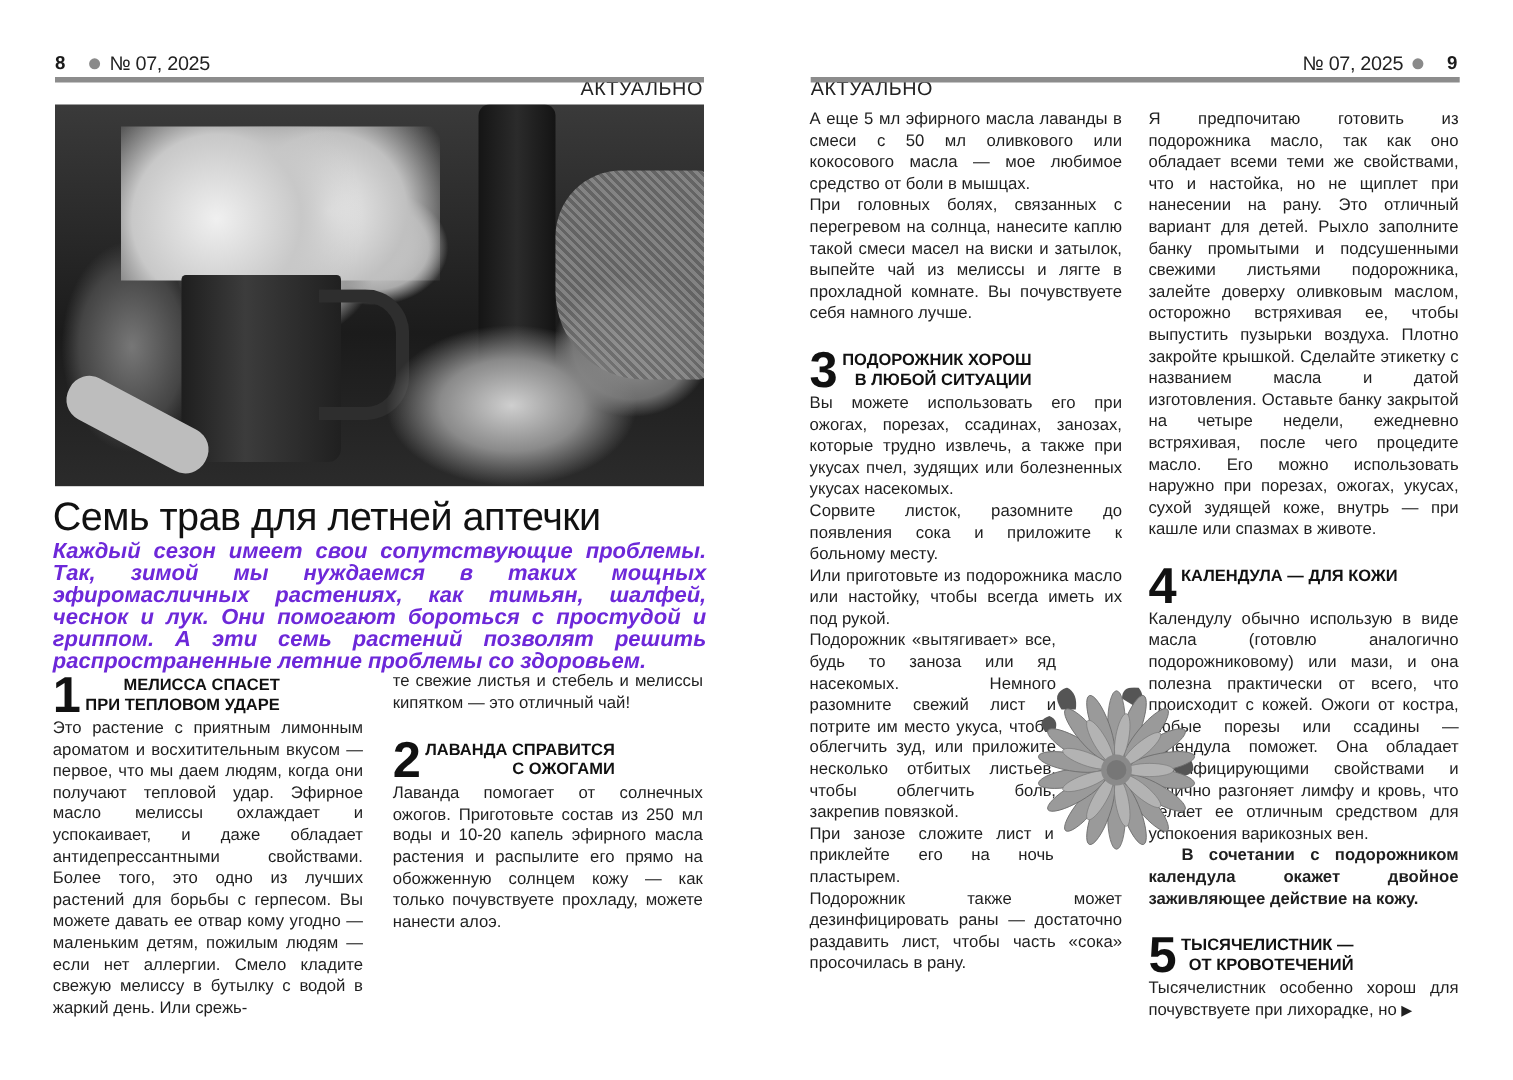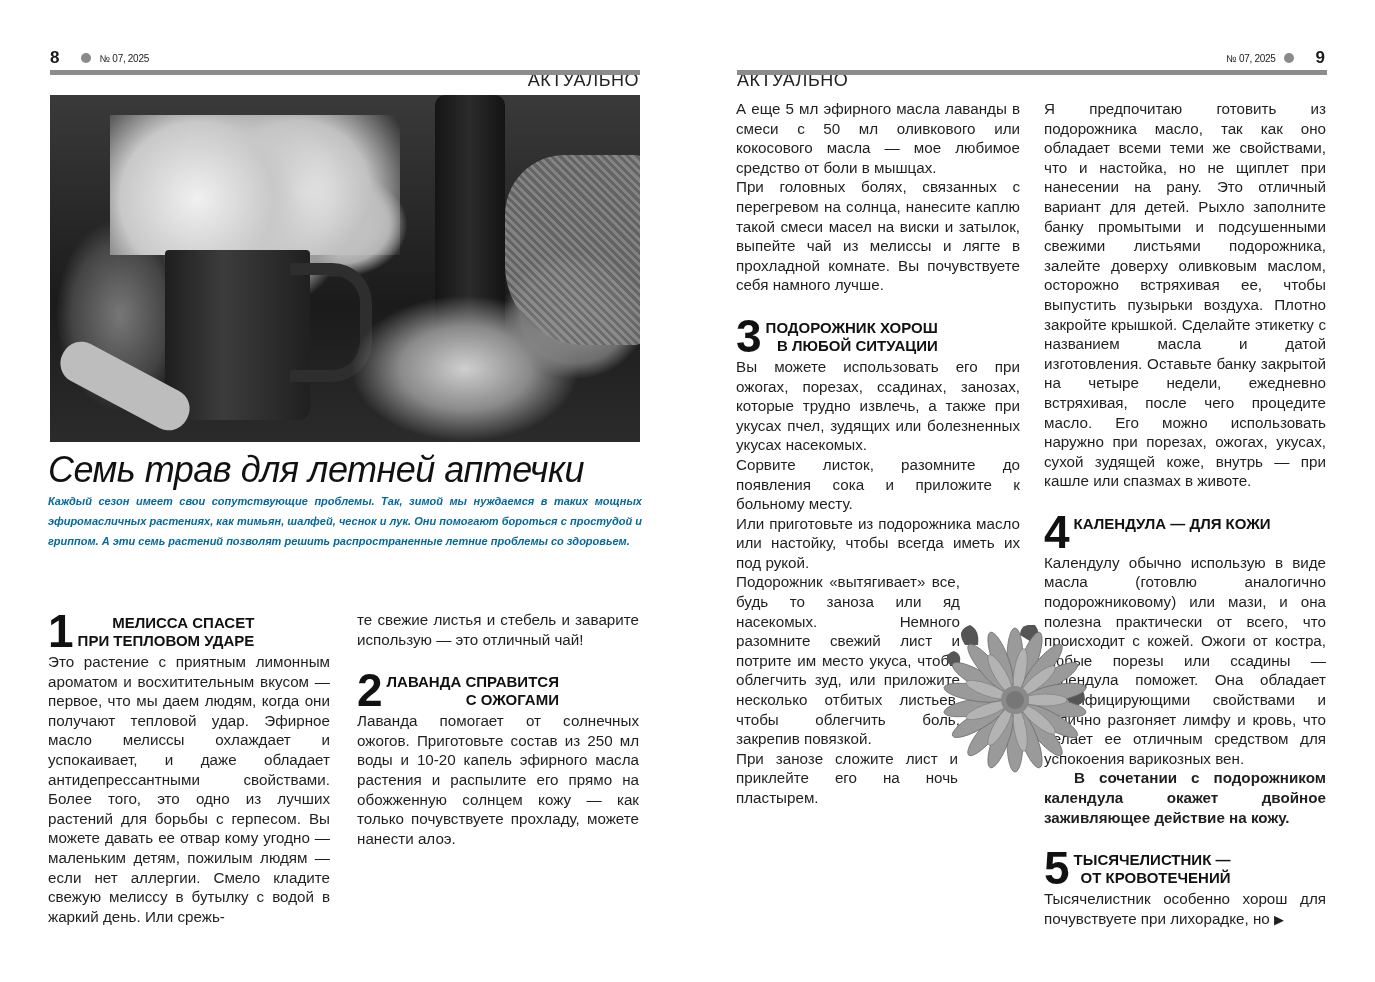--- a/index.html
+++ b/index.html
@@ -3,39 +3,39 @@
 <meta charset="utf-8">
 <style>
   html,body{margin:0;padding:0;background:#fff;}
   body{width:1375px;height:982px;position:relative;overflow:hidden;font-family:"Liberation Sans","DejaVu Sans",sans-serif;color:#1a1a1a;}
   .page{position:absolute;top:0;height:982px;}
   .page-left{left:0;width:687px;}
   .page-right{left:687px;width:688px;}
   .hdr{position:absolute;top:46px;height:24px;font-size:14px;display:flex;align-items:center;}
   .hdr .num{font-weight:bold;font-size:17px;}
   .hdr .dot{display:inline-block;width:10px;height:10px;border-radius:50%;background:#8a8a8a;}
-  .hdr .issue{font-size:10px;color:#222;letter-spacing:-0.3px;}
+  .hdr .issue{font-size:18px;color:#222;letter-spacing:-0.3px;}
   .hdr .section{font-size:18px;letter-spacing:0.5px;color:#222;margin-top:44px;}
   .rule{position:absolute;top:70px;height:5px;background:#8c8c8c;}
   .photo{position:absolute;left:50px;top:95px;width:590px;height:347px;overflow:hidden;
     background:
       radial-gradient(ellipse 120px 90px at 200px 150px, #dedede 0%, #9a9a9a 55%, transparent 75%),
       radial-gradient(ellipse 90px 70px at 290px 130px, #e8e8e8 0%, #aaa 55%, transparent 75%),
       radial-gradient(ellipse 80px 120px at 70px 220px, #777 0%, #444 60%, transparent 80%),
       radial-gradient(ellipse 90px 80px at 525px 220px, #9c9c9c 0%, #6d6d6d 60%, transparent 80%),
       linear-gradient(180deg,#3a3a3a 0%,#1b1b1b 60%,#2b2b2b 100%);}
   .photo .mug{position:absolute;left:115px;top:155px;width:145px;height:170px;background:linear-gradient(90deg,#1e1e1e,#3c3c3c 40%,#202020);border-radius:4px 4px 12px 12px;}
   .photo .handle{position:absolute;left:240px;top:168px;width:70px;height:95px;border:12px solid #2e2e2e;border-left:none;border-radius:0 40px 40px 0;}
   .photo .bottle{position:absolute;left:385px;top:0;width:70px;height:270px;background:linear-gradient(90deg,#151515,#2b2b2b 50%,#141414);border-radius:10px 10px 35px 35px;}
   .photo .sack{position:absolute;left:455px;top:60px;width:140px;height:190px;background:repeating-linear-gradient(45deg,#8d8d8d 0 3px,#6a6a6a 3px 6px);border-radius:60px 10px 10px 80px;opacity:.9;}
   .photo .scoop{position:absolute;left:5px;top:270px;width:140px;height:42px;background:#bdbdbd;border-radius:20px;transform:rotate(28deg);}
   .photo .flowers{position:absolute;left:60px;top:20px;width:290px;height:140px;background:radial-gradient(circle at 30% 60%,#f0f0f0 0%,#c8c8c8 35%,transparent 60%),radial-gradient(circle at 65% 55%,#efefef 0%,#c0c0c0 35%,transparent 60%);}
   .photo .leaves{position:absolute;left:300px;top:200px;width:230px;height:147px;background:radial-gradient(ellipse at 50% 50%,#cfcfcf 0%,#8a8a8a 40%,transparent 70%);}
   .title{position:absolute;left:48px;top:450px;font-size:36px;font-weight:normal;letter-spacing:-0.5px;color:#111;line-height:40px;}
-  .lead{position:absolute;left:48px;top:491px;width:594px;font-size:11px;line-height:20px;font-weight:bold;font-style:italic;color:#0369a1;text-align:justify;}
+  .lead{position:absolute;left:48px;top:491px;width:594px;font-size:20px;line-height:20px;font-weight:bold;font-style:italic;color:#6d28d9;text-align:justify;}
   .col{position:absolute;font-size:15.2px;line-height:19.6px;color:#1f1f1f;text-align:justify;}
   .col p{margin:0;}
   .sechead{display:flex;align-items:flex-start;margin:0 0 2px 0;}
   .bignum{font-size:46px;font-weight:bold;line-height:38px;margin-right:6px;letter-spacing:-2px;color:#111;}
   .sectitle{font-size:15px;font-weight:bold;line-height:18px;text-transform:uppercase;padding-top:2px;text-align:right;color:#111;}
   .gap{height:22px;}
   .flower{position:absolute;left:940px;top:625px;width:150px;height:150px;}
   .arrow{font-size:13px;}
 </style>
 </head>
@@ -55,36 +55,36 @@
   <div class="photo">
     <div class="flowers"></div>
     <div class="bottle"></div>
     <div class="sack"></div>
     <div class="mug"></div>
     <div class="handle"></div>
     <div class="leaves"></div>
     <div class="scoop"></div>
   </div>
 
-  <h1 class="title" style="margin:0;font-style:italic;">Семь трав для летней аптечки</h1>
+  <h1 class="title" style="margin:0;">Семь трав для летней аптечки</h1>
   <div class="lead">Каждый сезон имеет свои сопутствующие проблемы. Так, зимой мы нуждаемся в таких мощных эфиромасличных растениях, как тимьян, шалфей, чеснок и лук. Они помогают бороться с простудой и гриппом. А эти семь растений позволят решить распространенные летние проблемы со здоровьем.</div>
 
   <div class="col" style="left:48px;top:612px;width:282px;">
     <div class="sechead">
       <span class="bignum">1</span>
       <span class="sectitle">
         <span>Мелисса спасет</span><br>
         <span>при тепловом ударе</span>
       </span>
     </div>
     <p>Это растение с приятным лимонным ароматом и восхитительным вкусом — первое, что мы даем людям, когда они получают тепловой удар. Эфирное масло мелиссы охлаждает и успокаивает, и даже обладает антидепрессантными свойствами. Более того, это одно из лучших растений для борьбы с герпесом. Вы можете давать ее отвар кому угодно — маленьким детям, пожилым людям — если нет аллергии. Смело кладите свежую мелиссу в бутылку с водой в жаркий день. Или срежь-</p>
   </div>
 
   <div class="col" style="left:357px;top:610px;width:282px;">
-    <p>те свежие листья и стебель и заварите использую — это отличный чай!</p>
+    <p>те свежие листья и стебель и мелиссы кипятком — это отличный чай!</p>
     <div class="gap"></div>
     <div class="sechead">
       <span class="bignum">2</span>
       <span class="sectitle">
         <span>Лаванда справится</span><br>
         <span>с ожогами</span>
       </span>
     </div>
     <p>Лаванда помогает от солнечных ожогов. Приготовьте состав из 250 мл воды и 10-20 капель эфирного масла растения и распылите его прямо на обожженную солнцем кожу — как только почувствуете прохладу, можете нанести алоэ.</p>
   </div>
@@ -110,20 +110,21 @@
       <span class="sectitle">
         <span>Подорожник хорош</span><br>
         <span>в любой ситуации</span>
       </span>
     </div>
     <p>Вы можете использовать его при ожогах, порезах, ссадинах, занозах, которые трудно извлечь, а также при укусах пчел, зудящих или болезненных укусах насекомых.</p>
     <p>Сорвите листок, разомните до появления сока и приложите к больному месту.</p>
     <p>Или приготовьте из подорожника масло или настойку, чтобы всегда иметь их под рукой.</p>
     <p style="margin-right:60px;">Подорожник «вытягивает» все, будь то заноза или яд насекомых. Немного разомните свежий лист и потрите им место укуса, чтобы облегчить зуд, или приложите несколько отбитых листьев, чтобы облегчить боль, закрепив повязкой.</p>
     <p style="margin-right:62px;">При занозе сложите лист и приклейте его на ночь пластырем.</p>
+    <p>Подорожник также может дезинфицировать раны — достаточно раздавить лист, чтобы часть «сока» просочилась в рану.</p>
   </div>
 
   <div class="col" style="left:357px;top:99px;width:282px;">
     <p>Я предпочитаю готовить из подорожника масло, так как оно обладает всеми теми же свойствами, что и настойка, но не щиплет при нанесении на рану. Это отличный вариант для детей. Рыхло заполните банку промытыми и подсушенными свежими листьями подорожника, залейте доверху оливковым маслом, осторожно встряхивая ее, чтобы выпустить пузырьки воздуха. Плотно закройте крышкой. Сделайте этикетку с названием масла и датой изготовления. Оставьте банку закрытой на четыре недели, ежедневно встряхивая, после чего процедите масло. Его можно использовать наружно при порезах, ожогах, укусах, сухой зудящей коже, внутрь — при кашле или спазмах в животе.</p>
     <div class="gap"></div>
     <div class="sechead">
       <span class="bignum">4</span>
       <span class="sectitle">Календула — для кожи</span>
     </div>
     <p style="margin-left:0;">Календулу обычно использую в виде масла (готовлю аналогично подорожниковому) или мази, и она полезна практически от всего, что происходит с кожей. Ожоги от костра, любые порезы или ссадины — календула поможет. Она обладает дезинфицирующими свойствами и отлично разгоняет лимфу и кровь, что делает ее отличным средством для успокоения варикозных вен.</p>

